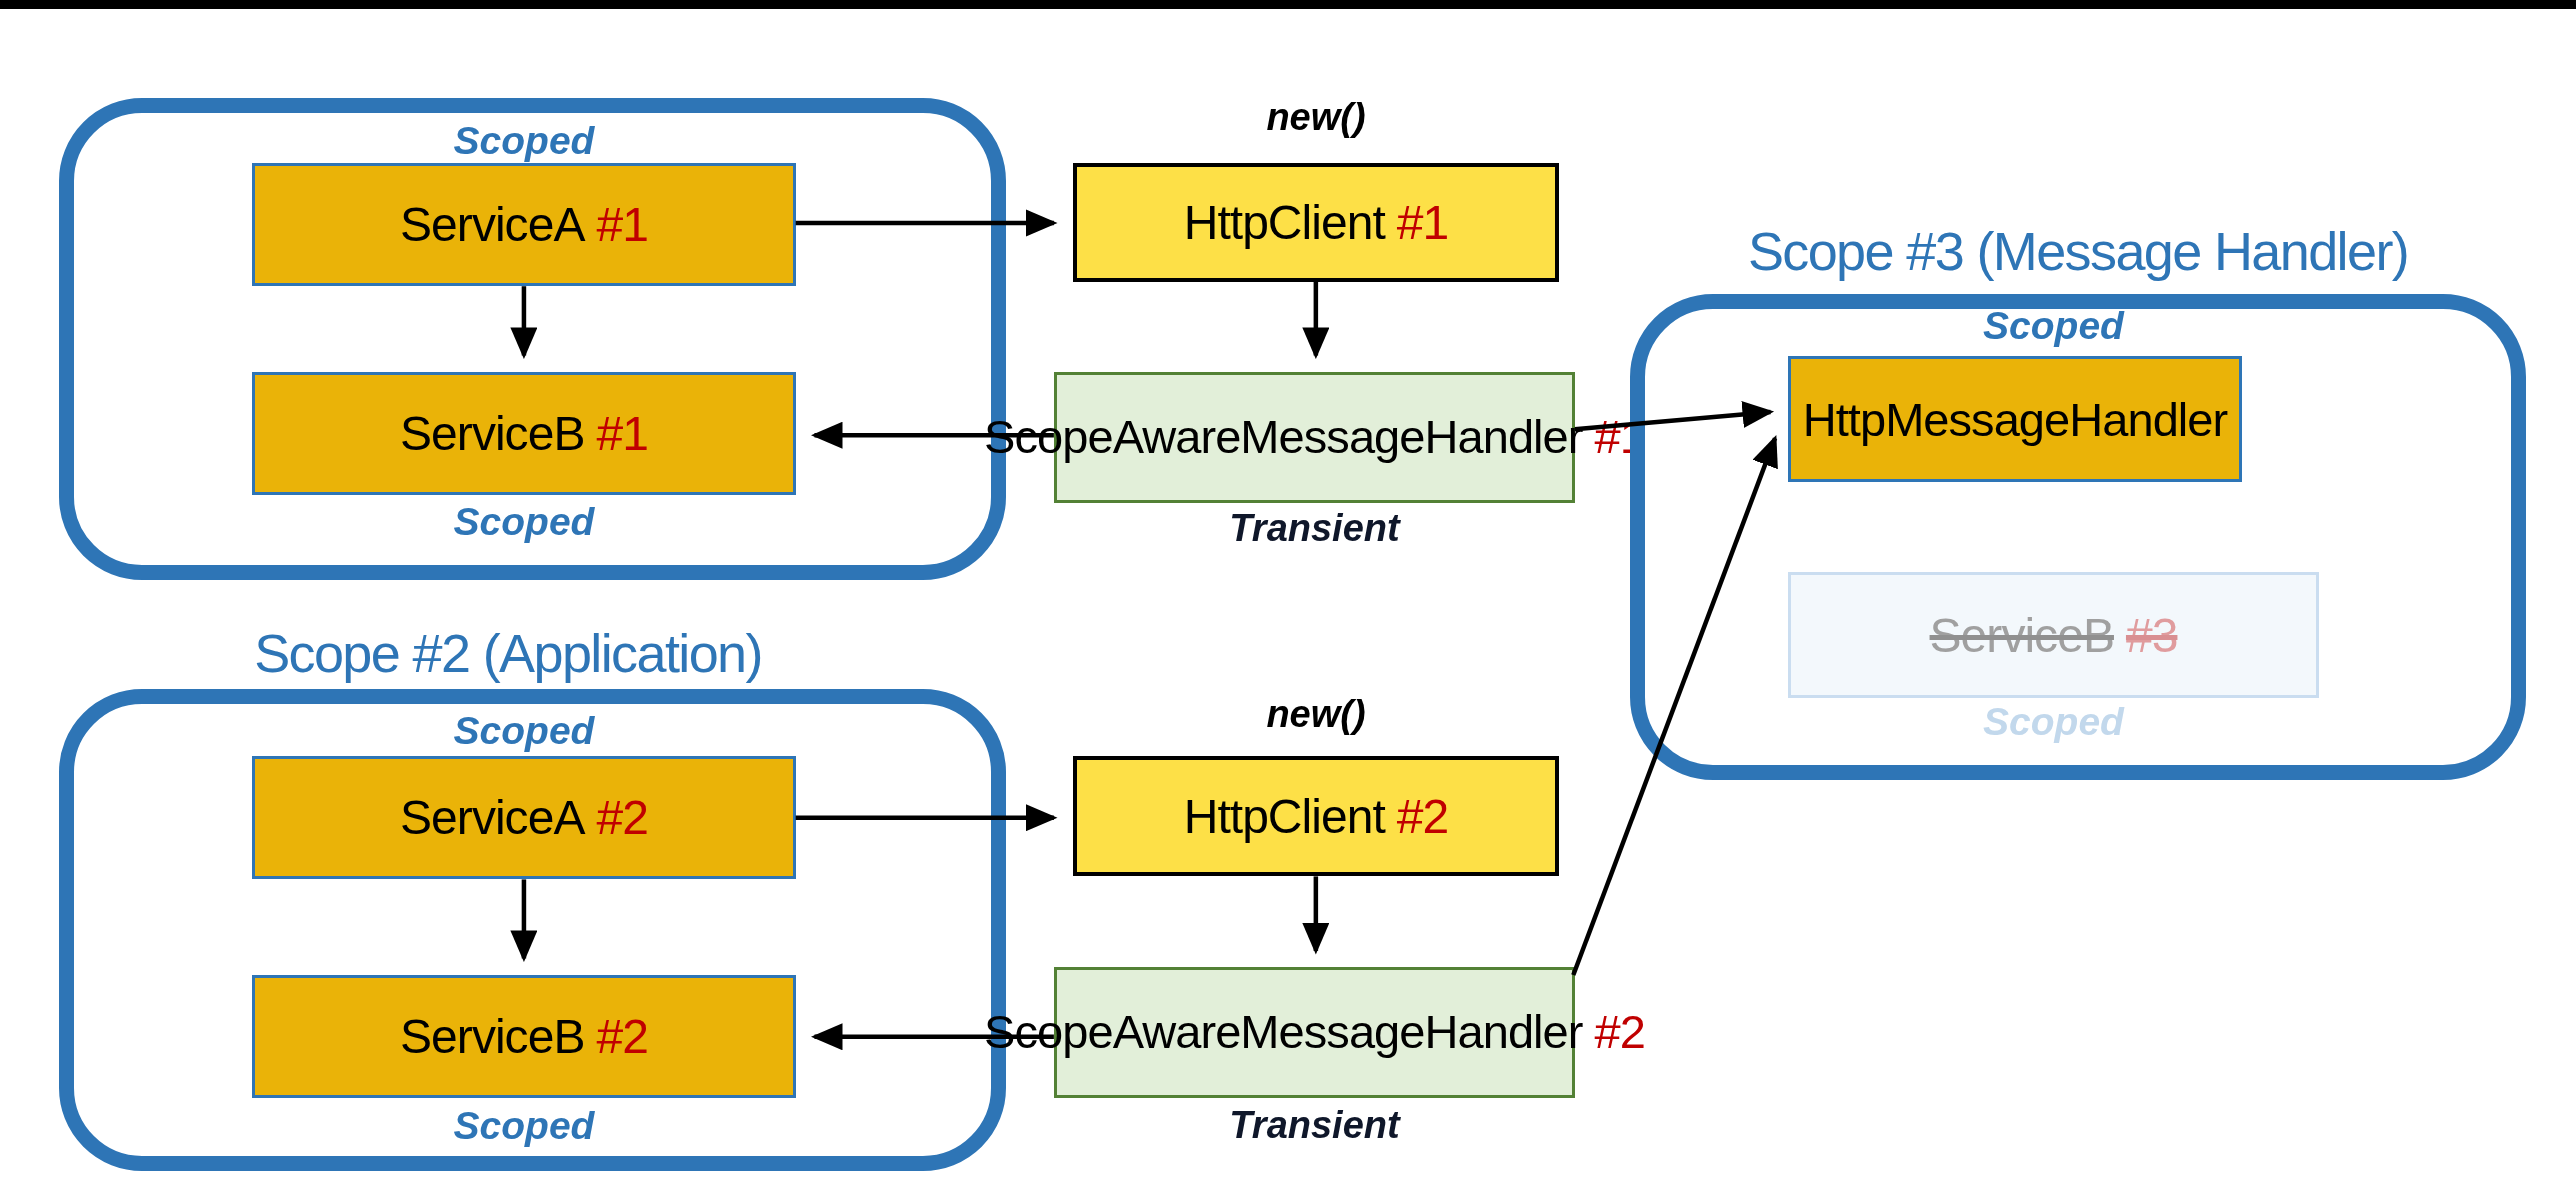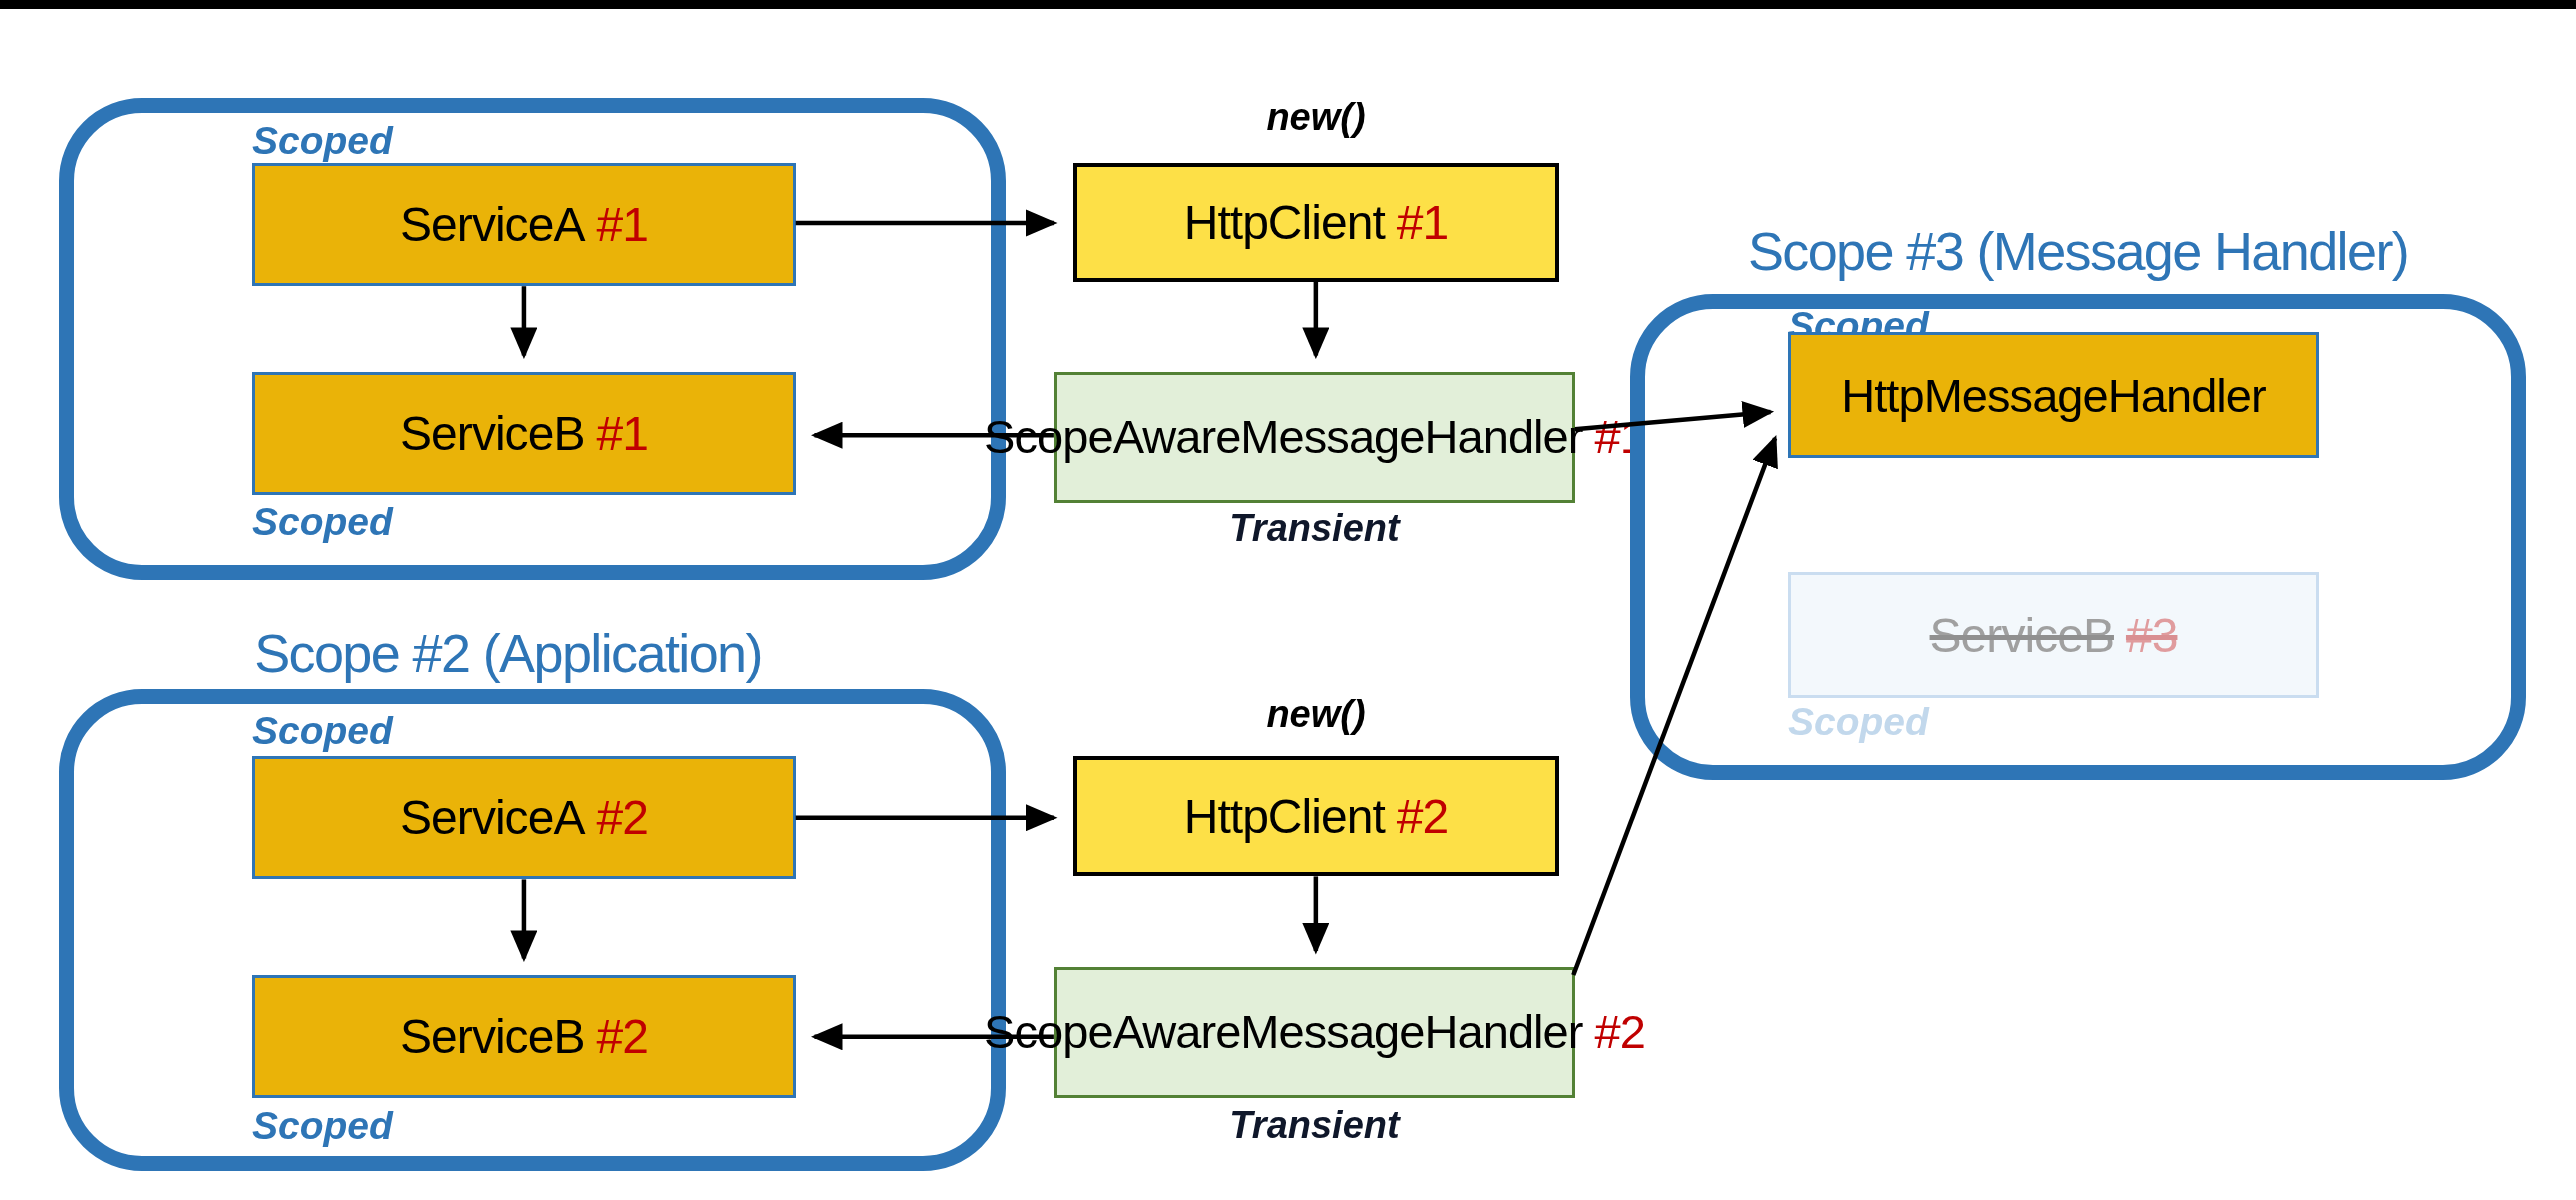--- a/index.html
+++ b/index.html
@@ -16,21 +16,21 @@
     position:absolute;text-align:center;
     color:#2E75B6;font-size:54px;letter-spacing:-0.03em;
     white-space:nowrap;
   }
   .scope-container{
     position:absolute;box-sizing:border-box;
     border:15px solid #2E75B6;border-radius:83px;
     background:transparent;
   }
   .scoped-label{
-    position:absolute;
+    position:absolute;text-align:center;
     color:#2E75B6;font-size:39px;font-style:italic;font-weight:600;
     white-space:nowrap;
   }
   .scoped-label.faded{color:#C2D8EC;}
   .small-italic{
     position:absolute;text-align:center;font-size:38px;font-style:italic;font-weight:600;
     color:#000000;white-space:nowrap;
   }
   .transient{color:#0f172a;}
 
@@ -93,21 +93,21 @@
         <span class="red">#1</span>
       </span>
   </div>
 
   <div class="small-italic transient" style="left:1054px;top:507px;width:521px;">Transient</div>
 
   <div class="scope-title" style="left:1630px;top:220px;width:896px;">Scope #3 (Message Handler)</div>
   <div class="scope-container" style="left:1630px;top:294px;width:896px;height:486px;"></div>
   <div class="scoped-label" style="left:1788px;top:304px;width:531px;">Scoped</div>
 
-  <div class="node service" style="left:1788px;top:332px;width:531px;height:126px;font-size:47px;">
+  <div class="node service" style="left:1788px;top:356px;width:454px;height:126px;font-size:47px;">
     <span>HttpMessageHandler</span>
   </div>
 
   <div class="node faded-box" style="left:1788px;top:572px;width:531px;height:126px;">
     <span class="struck">ServiceB</span>
       <span class="sp"></span>
       <span class="struck-red">#3</span>
   </div>
 
   <div class="scoped-label faded" style="left:1788px;top:700px;width:531px;">Scoped</div>

